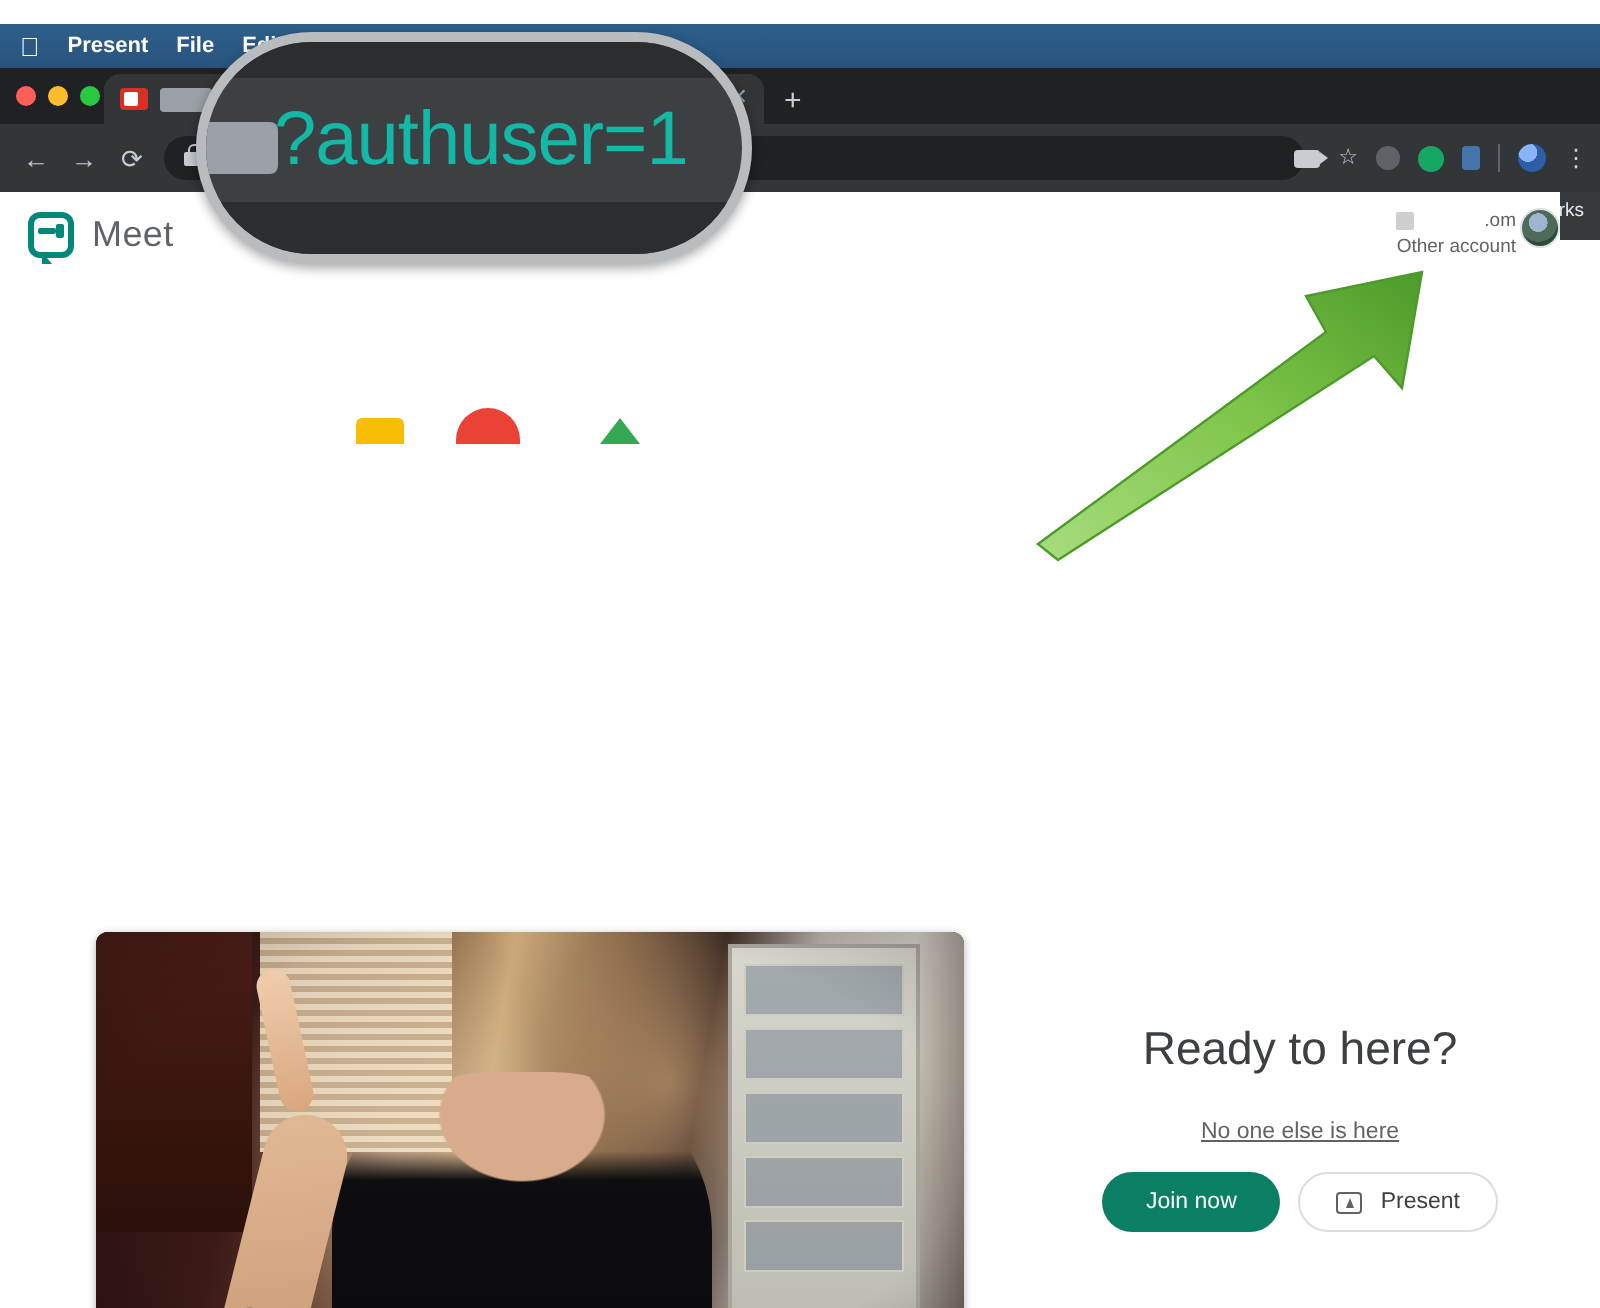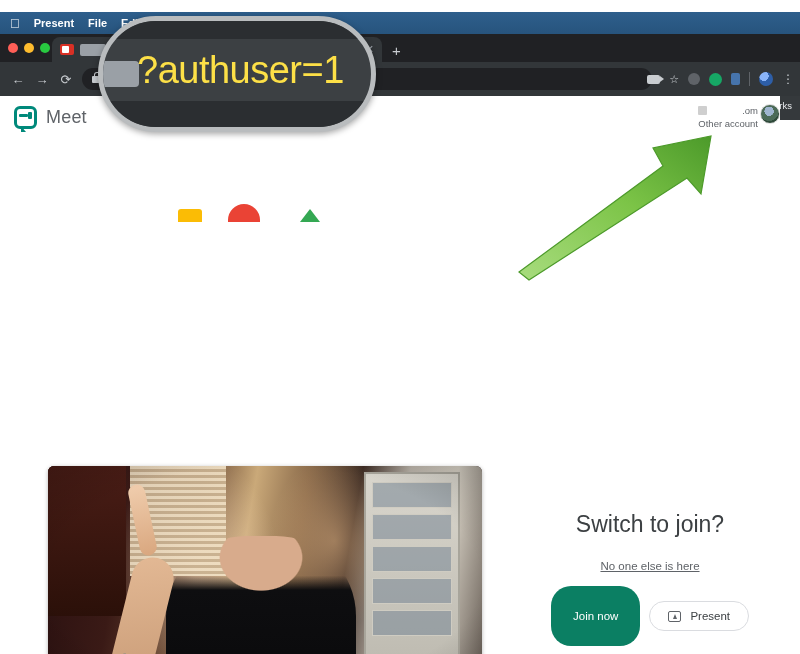--- a/index.html
+++ b/index.html
@@ -150,21 +150,21 @@
     border-radius: 58px; background:#3c4043;
     border: 5px solid #b9bcbe;
     box-shadow: 0 2px 6px rgba(0,0,0,.35);
     overflow: hidden;
     display:flex; align-items:center;
   }
   .mag-bar-top { position:absolute; left:0; top:0; width:100%; height:18px; background:#2b2e31; }
   .mag-bar-bot { position:absolute; left:0; bottom:0; width:100%; height:26px; background:#2b2e31; }
   .mag-redact { position:absolute; left:-8px; top:40px; width:44px; height:26px;
                 background:#9aa0a6; border-radius:4px; }
-  .mag-text { position:absolute; left:34px; top:28px; color:#fde047;
+  .mag-text { position:absolute; left:34px; top:28px; color:#14b8a6;
               font-size:38px; letter-spacing:-.5px; white-space:nowrap; }
 
   
   .arrow { position:absolute; left: 505px; top: 128px; width: 225px; height: 155px; }
 
   
   .video {
     position:absolute; left:48px; top:370px; width:434px; height:250px;
     border-radius:6px; overflow:hidden; box-shadow:0 1px 4px rgba(0,0,0,.3);
     background:#2b1a1a;
@@ -200,21 +200,21 @@
             background:#3c6f8c; border-radius:4px; transform: rotate(12deg); }
   .v-vignette { position:absolute; inset:0;
     background: radial-gradient(ellipse 110% 100% at 50% 45%, rgba(0,0,0,0) 45%, rgba(0,0,0,.55) 100%); }
 
   
   .joinpanel { position:absolute; left:500px; top:415px; width:300px; text-align:center; }
   .j-title { color:#3c4043; font-size:23px; font-weight:400; }
   .j-sub { color:#5f6368; font-size:11.5px; margin-top:22px;text-decoration:underline; }
   .j-btns { margin-top:14px; display:flex; justify-content:center; align-items:center; gap:9px; }
   .btn-join { background:#0b7f63; color:#fff; font-size:11.5px;
-              padding:24px 22px; border-radius:20px; border:none; }
+              padding:9px 22px; border-radius:20px; border:none; }
   .btn-present { background:#fff; color:#3c4043; font-size:11.5px;
                  padding:8px 18px; border-radius:20px; border:1px solid #dadce0;
                  display:flex; align-items:center; gap:9px; }
   .present-ic { width:13px; height:11px; border:1.5px solid #5f6368; border-radius:2px;
                 position:relative; }
   .present-ic:after{content:"";position:absolute;left:4px;top:2px;
     border-bottom:5px solid #5f6368;border-left:2.5px solid transparent;
     border-right:2.5px solid transparent;}
   .j-other { color:#3c4043; font-size:11.5px; margin-top:24px; }
 </style>
@@ -339,21 +339,21 @@
       <div class="v-person"></div>
       <div class="v-arm"></div>
       <div class="v-finger"></div>
       <div class="v-band"></div>
 
       <div class="v-vignette"></div>
 
     </div>
 
     <div class="joinpanel">
-      <div class="j-title">Switch to join?</div>
+      <div class="j-title">Ready to here?</div>
       <div class="j-sub">No one else is here</div>
       <div class="j-btns">
         <button class="btn-join">Join now</button>
         <button class="btn-present">
           <span class="present-ic"></span>
           <span>Present</span>
         </button>
       </div>
 
     </div>

